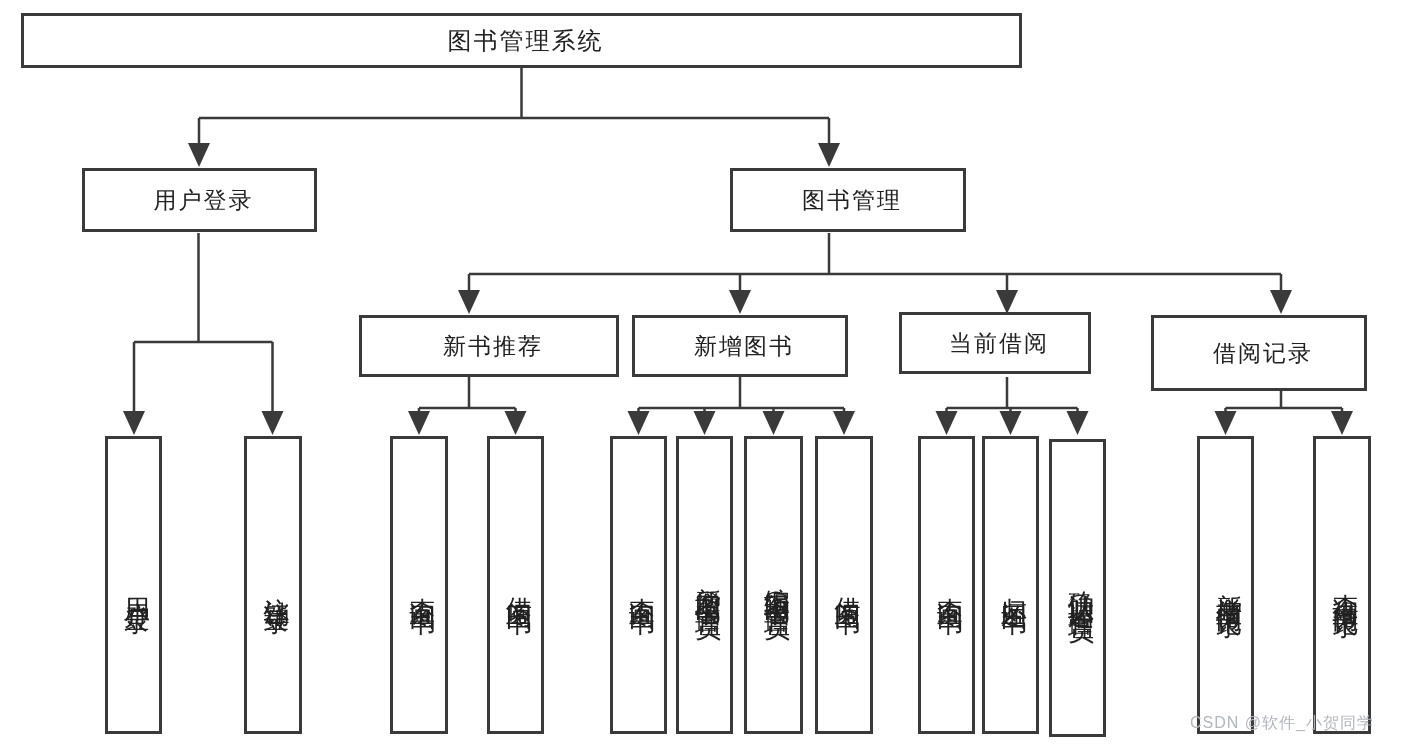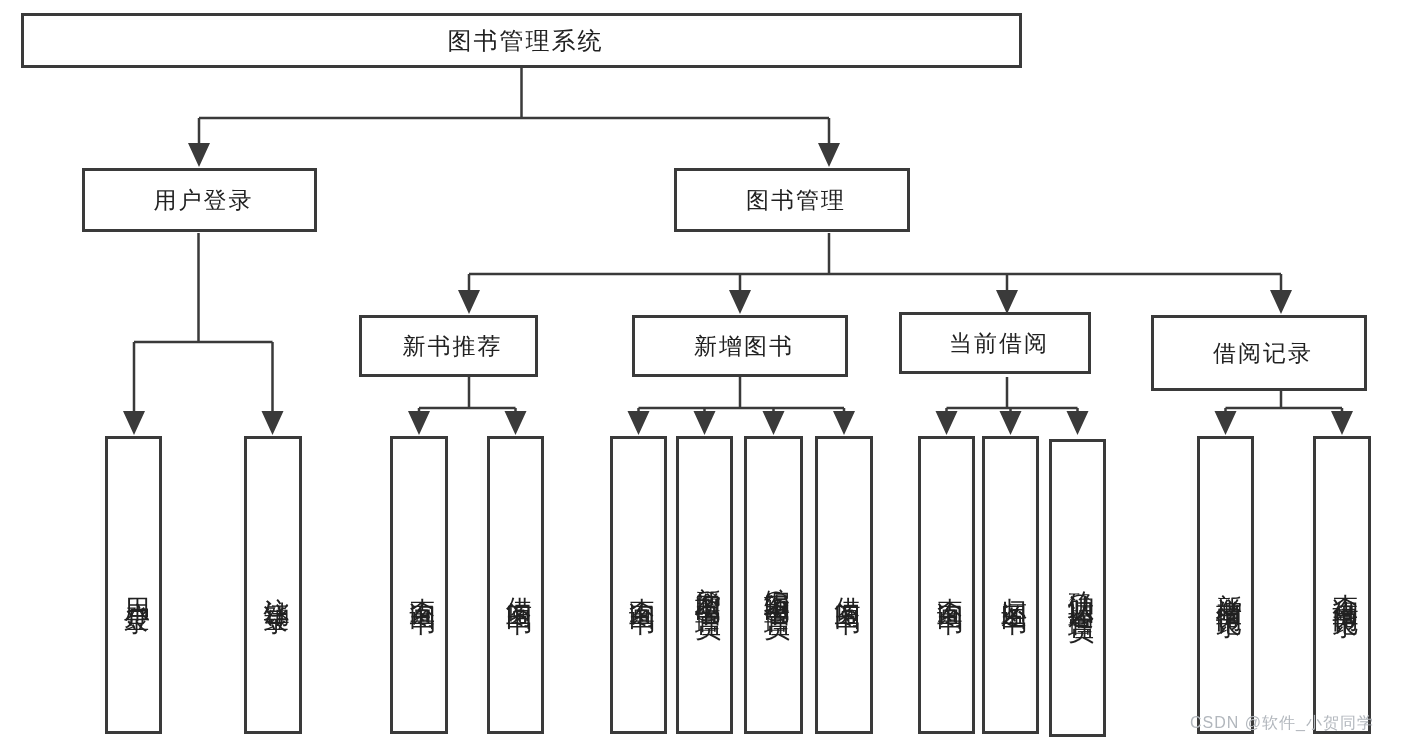--- a/index.html
+++ b/index.html
@@ -62,25 +62,25 @@
     <path class="arrows" d="M188 143 L210 143 L199 167 Z M818 143 L840 143 L829 167 Z M458 290 L480 290 L469 314 Z M729 290 L751 290 L740 314 Z M996 290 L1018 290 L1007 314 Z M1270 290 L1292 290 L1281 314 Z M123 411 L145 411 L134 435 Z M261.5 411 L283.5 411 L272.5 435 Z M408 411 L430 411 L419 435 Z M504.5 411 L526.5 411 L515.5 435 Z M627.5 411 L649.5 411 L638.5 435 Z M693.5 411 L715.5 411 L704.5 435 Z M762.5 411 L784.5 411 L773.5 435 Z M833 411 L855 411 L844 435 Z M935.5 411 L957.5 411 L946.5 435 Z M999.5 411 L1021.5 411 L1010.5 435 Z M1066.5 411 L1088.5 411 L1077.5 435 Z M1214.5 411 L1236.5 411 L1225.5 435 Z M1331 411 L1353 411 L1342 435 Z"></path>
   </svg>
 
   <div class="box root" style="left:21px;top:13px;width:1001px;height:55px">
     <span class="hlabel">图书管理系统</span>
   </div>
 
   <div class="box" style="left:82px;top:168px;width:235px;height:64px">
     <span class="hlabel">用户登录</span>
   </div>
-  <div class="box" style="left:674px;top:168px;width:236px;height:64px">
+  <div class="box" style="left:730px;top:168px;width:236px;height:64px">
     <span class="hlabel">图书管理</span>
   </div>
 
-  <div class="box" style="left:359px;top:315px;width:179px;height:62px">
+  <div class="box" style="left:359px;top:315px;width:260px;height:62px">
     <span class="hlabel">新书推荐</span>
   </div>
   <div class="box" style="left:632px;top:315px;width:216px;height:62px">
     <span class="hlabel">新增图书</span>
   </div>
   <div class="box" style="left:899px;top:312px;width:192px;height:62px">
     <span class="hlabel">当前借阅</span>
   </div>
   <div class="box" style="left:1151px;top:315px;width:216px;height:76px">
     <span class="hlabel">借阅记录</span>

